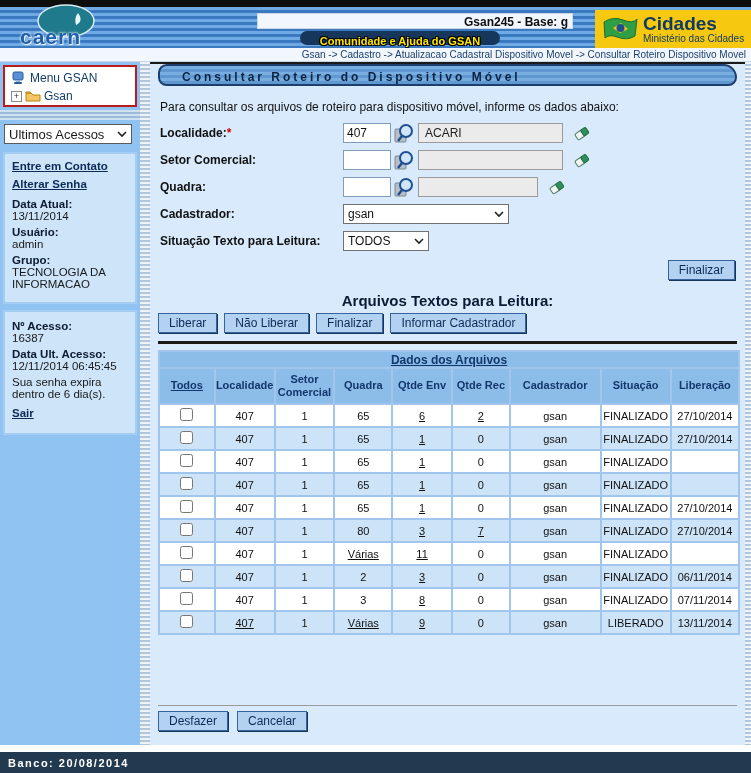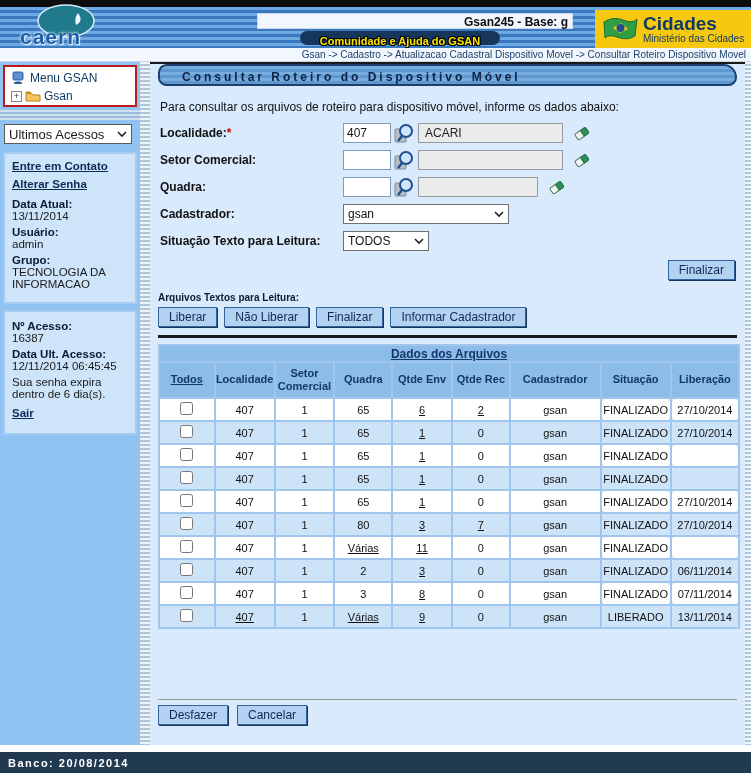--- a/index.html
+++ b/index.html
@@ -80,34 +80,34 @@
     align-items:center; justify-content:space-between; font-size:12px; color:#111;
     padding:0 3px 0 4px; }
   .sel-wide { width:166px; }
   .sel-small { width:86px; }
 
   .btn { background:#b3d2f2; border:1px solid #35639c; box-shadow:1px 1px 0 #16365c;
     color:#0d2a55; font-size:12px; font-family:"Liberation Sans",sans-serif;
     padding:1px 10px 2px; height:20px; }
   .selecionar-row { display:flex; justify-content:flex-end; margin-top:9px; padding-right:2px; }
 
-  .arquivos-label { margin-top:12px; font-size:10px; font-weight:bold; color:#0d1a33; }
+  .arquivos-label { margin-top:12px; font-size:15px; font-weight:bold; color:#0d1a33;text-align:center; }
   .action-btns { display:flex; gap:7px; margin-top:4px; }
   .hr-thick { height:3px; background:#1a1a1a; margin-top:8px; }
 
   table.grid { border-collapse:collapse; margin-top:6px; width:582px; table-layout:fixed; }
   table.grid th, table.grid td { border:2px solid #a0c6ee; text-align:center; overflow:hidden; }
   .grid-title th { background:#8cbde9; font-size:12px; font-weight:bold; color:#14376b;
     text-decoration:underline; height:17px; }
   .grid-cols th { background:#8cbde9; font-size:11px; font-weight:bold; color:#14376b;
     height:36px; line-height:1.2; }
   table.grid td { height:23px; font-size:11px; color:#111; background:#fff; }
   table.grid tr.alt td { background:#cde3f8; }
   td.lnk, th.lnk { text-decoration:underline; cursor:pointer; }
-  .sit-cell { font-size:10px;border-radius:8px; }
+  .sit-cell { font-size:10px; }
 
   .bottom-divider { height:1px; background:#9a9a9a; margin-top:70px; }
   .bottom-btns { display:flex; gap:9px; margin-top:5px; }
 
   
   .footer-gap { height:7px; background:#fff; }
   .footer { height:21px; background:#223a50; display:flex; justify-content:space-between;
     align-items:center; padding:0 6px 0 8px; }
   .footer span { color:#fff; font-size:11px; font-weight:bold; letter-spacing:1.5px; }
 

